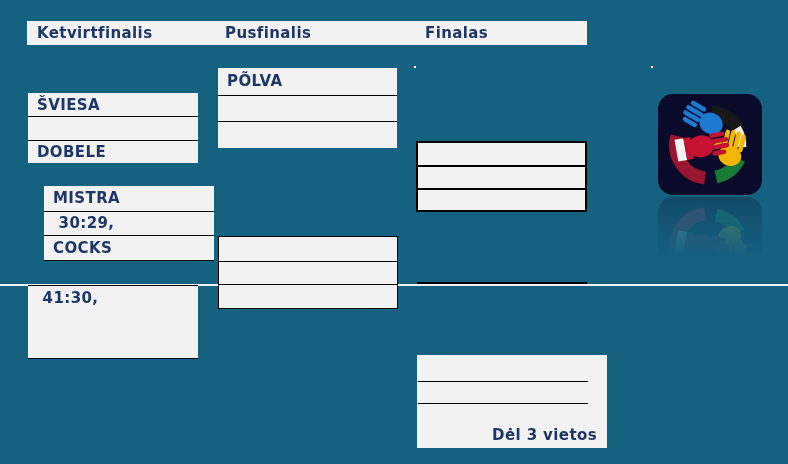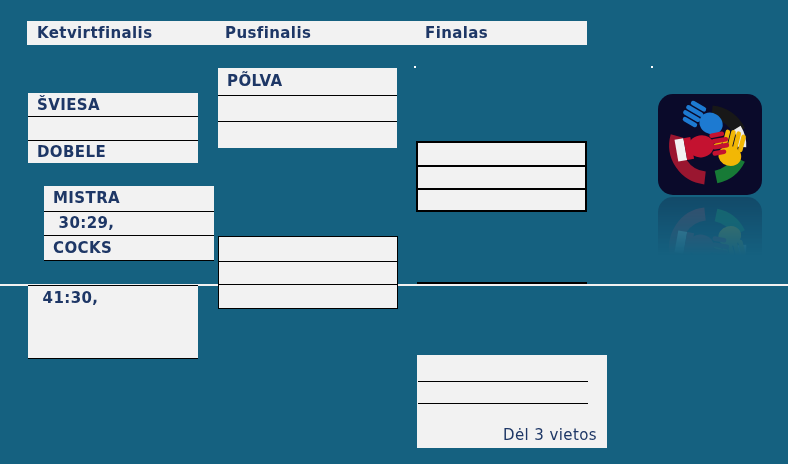--- a/index.html
+++ b/index.html
@@ -30,21 +30,21 @@
   .qf3{left:28px;top:285px;width:170px;height:74px;border-bottom:1.5px solid #000;}
   .sf1{left:218px;top:68px;width:179px;height:80px;}
   .sf2{left:218px;top:236px;width:180px;height:73px;border:1.5px solid #000;}
   .final{left:416px;top:141px;width:171px;height:71px;border:2px solid #000;}
   .final .div2,.final .div3{border-top:2px solid #000;}
   
   .third{left:417px;top:355px;width:190px;height:93px;background:#f2f2f2;z-index:2;}
   .tp-line{position:absolute;left:1px;width:170px;height:0;border-top:1.5px solid #000;}
   .tp-line.l1{top:26px;}
   .tp-line.l2{top:48px;}
-  .tp-label{position:absolute;right:10px;bottom:4px;font-weight:normal;font-size:15px;
+  .tp-label{position:absolute;right:10px;bottom:4px;font-weight:bold;font-size:15px;
     letter-spacing:.4px;white-space:pre;}
   
   .logo{left:658px;top:94px;width:104px;height:101px;z-index:2;}
   .logo-reflection{left:658px;top:197px;width:104px;height:101px;z-index:2;
     transform:scaleY(-1);opacity:.28;
     -webkit-mask-image:linear-gradient(to bottom,transparent 42%,rgba(0,0,0,.95) 100%);
     mask-image:linear-gradient(to bottom,transparent 42%,rgba(0,0,0,.95) 100%);}
 </style>
 </head>
 <body>

